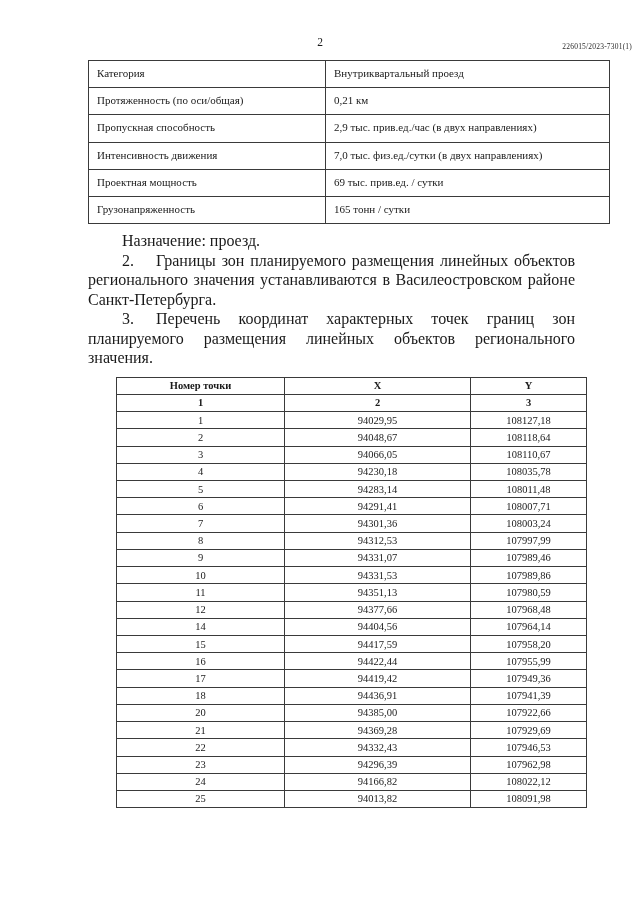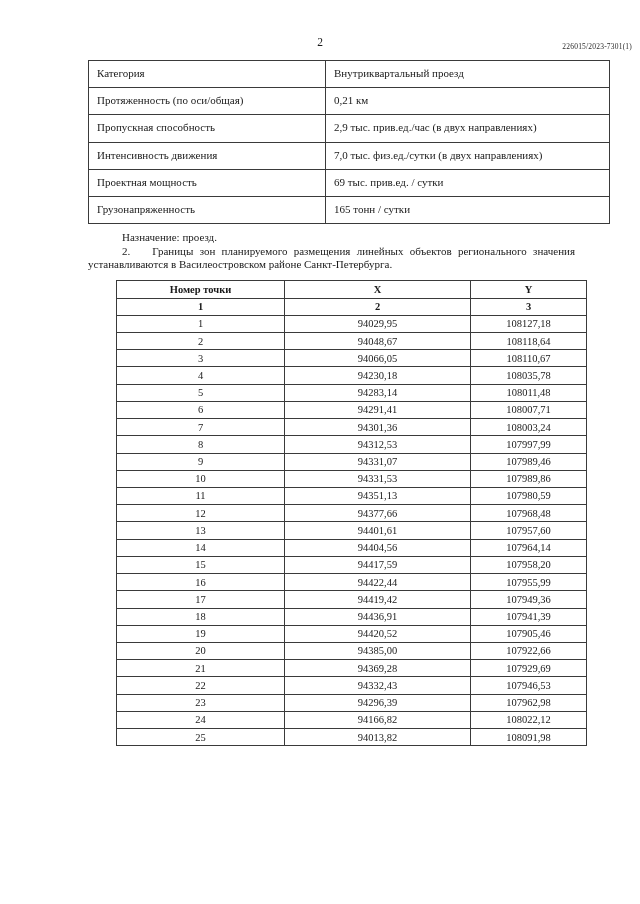--- a/index.html
+++ b/index.html
@@ -66,21 +66,21 @@
     padding: 6px 8px 7px 8px;
     vertical-align: middle;
     color: #1a1a1a;
   }
   table.spec td.label { width: 220px; border-radius: 6px; }
   table.spec td.value { width: 267px; }
 
   
   .body-text {
     margin-top: 7px;
-    font-size: 11px;
+    font-size: 16px;
     line-height: 1.22;
     color: #1a1a1a;
     width: 487px;
   }
   .body-text p {
     margin: 0 0 0 0;
     text-align: justify;
     text-indent: 34px;
   }
   .body-text p.nonum {
@@ -163,20 +163,21 @@
         <tr>
           <td class="label">Грузонапряженность</td>
           <td class="value">165 тонн / сутки</td>
         </tr>
       </tbody>
     </table>
 
     <div class="body-text">
       <p class="nonum">Назначение: проезд.</p>
       <p><span>2.</span><span class="num-sep"></span><span>Границы зон планируемого размещения линейных объектов регионального значения устанавливаются в Василеостровском районе Санкт-Петербурга.</span></p>
+      <p><span>3.</span><span class="num-sep"></span><span>Перечень координат характерных точек границ зон планируемого размещения линейных объектов регионального значения.</span></p>
     </div>
 
     <div class="coord-wrap">
       <table class="coords">
         <colgroup>
           <col class="c-num">
           <col class="c-x">
           <col class="c-y">
         </colgroup>
         <thead>
@@ -246,25 +247,20 @@
               <td>11</td>
               <td>94351,13</td>
               <td>107980,59</td>
             </tr>
           <tr>
               <td>12</td>
               <td>94377,66</td>
               <td>107968,48</td>
             </tr>
           <tr>
-              <td>13</td>
-              <td>94401,61</td>
-              <td>107957,60</td>
-            </tr>
-          <tr>
               <td>14</td>
               <td>94404,56</td>
               <td>107964,14</td>
             </tr>
           <tr>
               <td>15</td>
               <td>94417,59</td>
               <td>107958,20</td>
             </tr>
           <tr>
@@ -276,25 +272,20 @@
               <td>17</td>
               <td>94419,42</td>
               <td>107949,36</td>
             </tr>
           <tr>
               <td>18</td>
               <td>94436,91</td>
               <td>107941,39</td>
             </tr>
           <tr>
-              <td>19</td>
-              <td>94420,52</td>
-              <td>107905,46</td>
-            </tr>
-          <tr>
               <td>20</td>
               <td>94385,00</td>
               <td>107922,66</td>
             </tr>
           <tr>
               <td>21</td>
               <td>94369,28</td>
               <td>107929,69</td>
             </tr>
           <tr>

